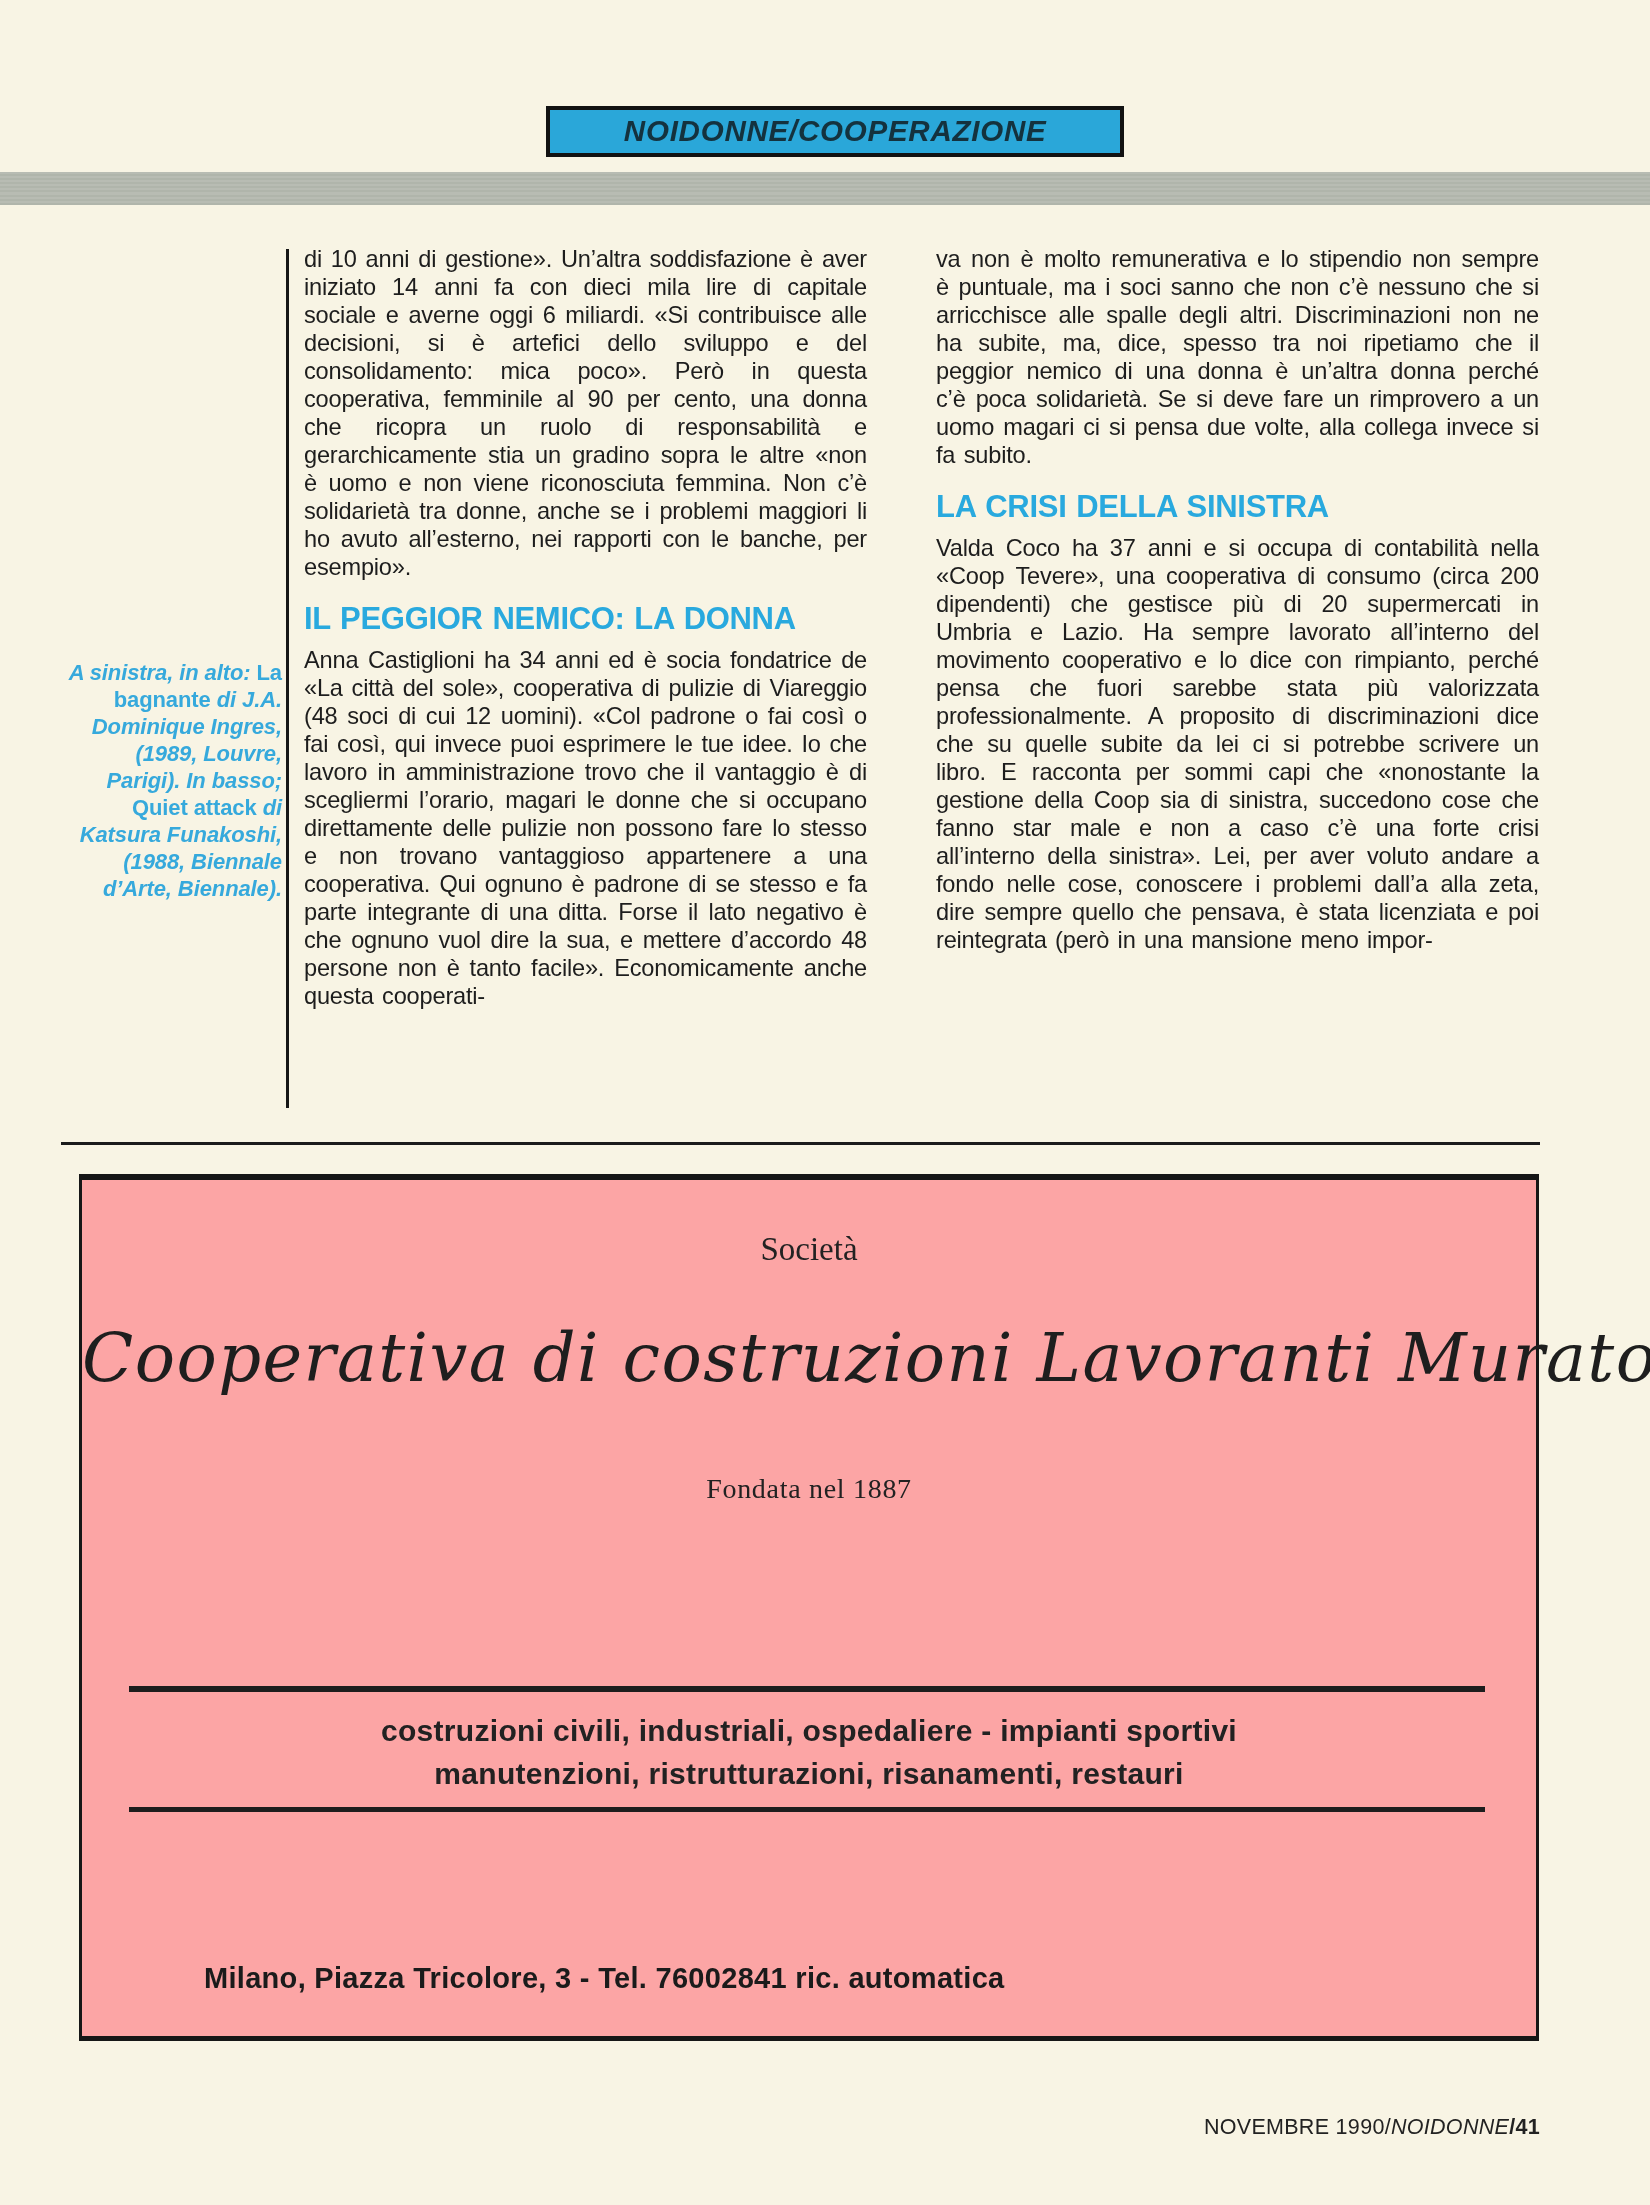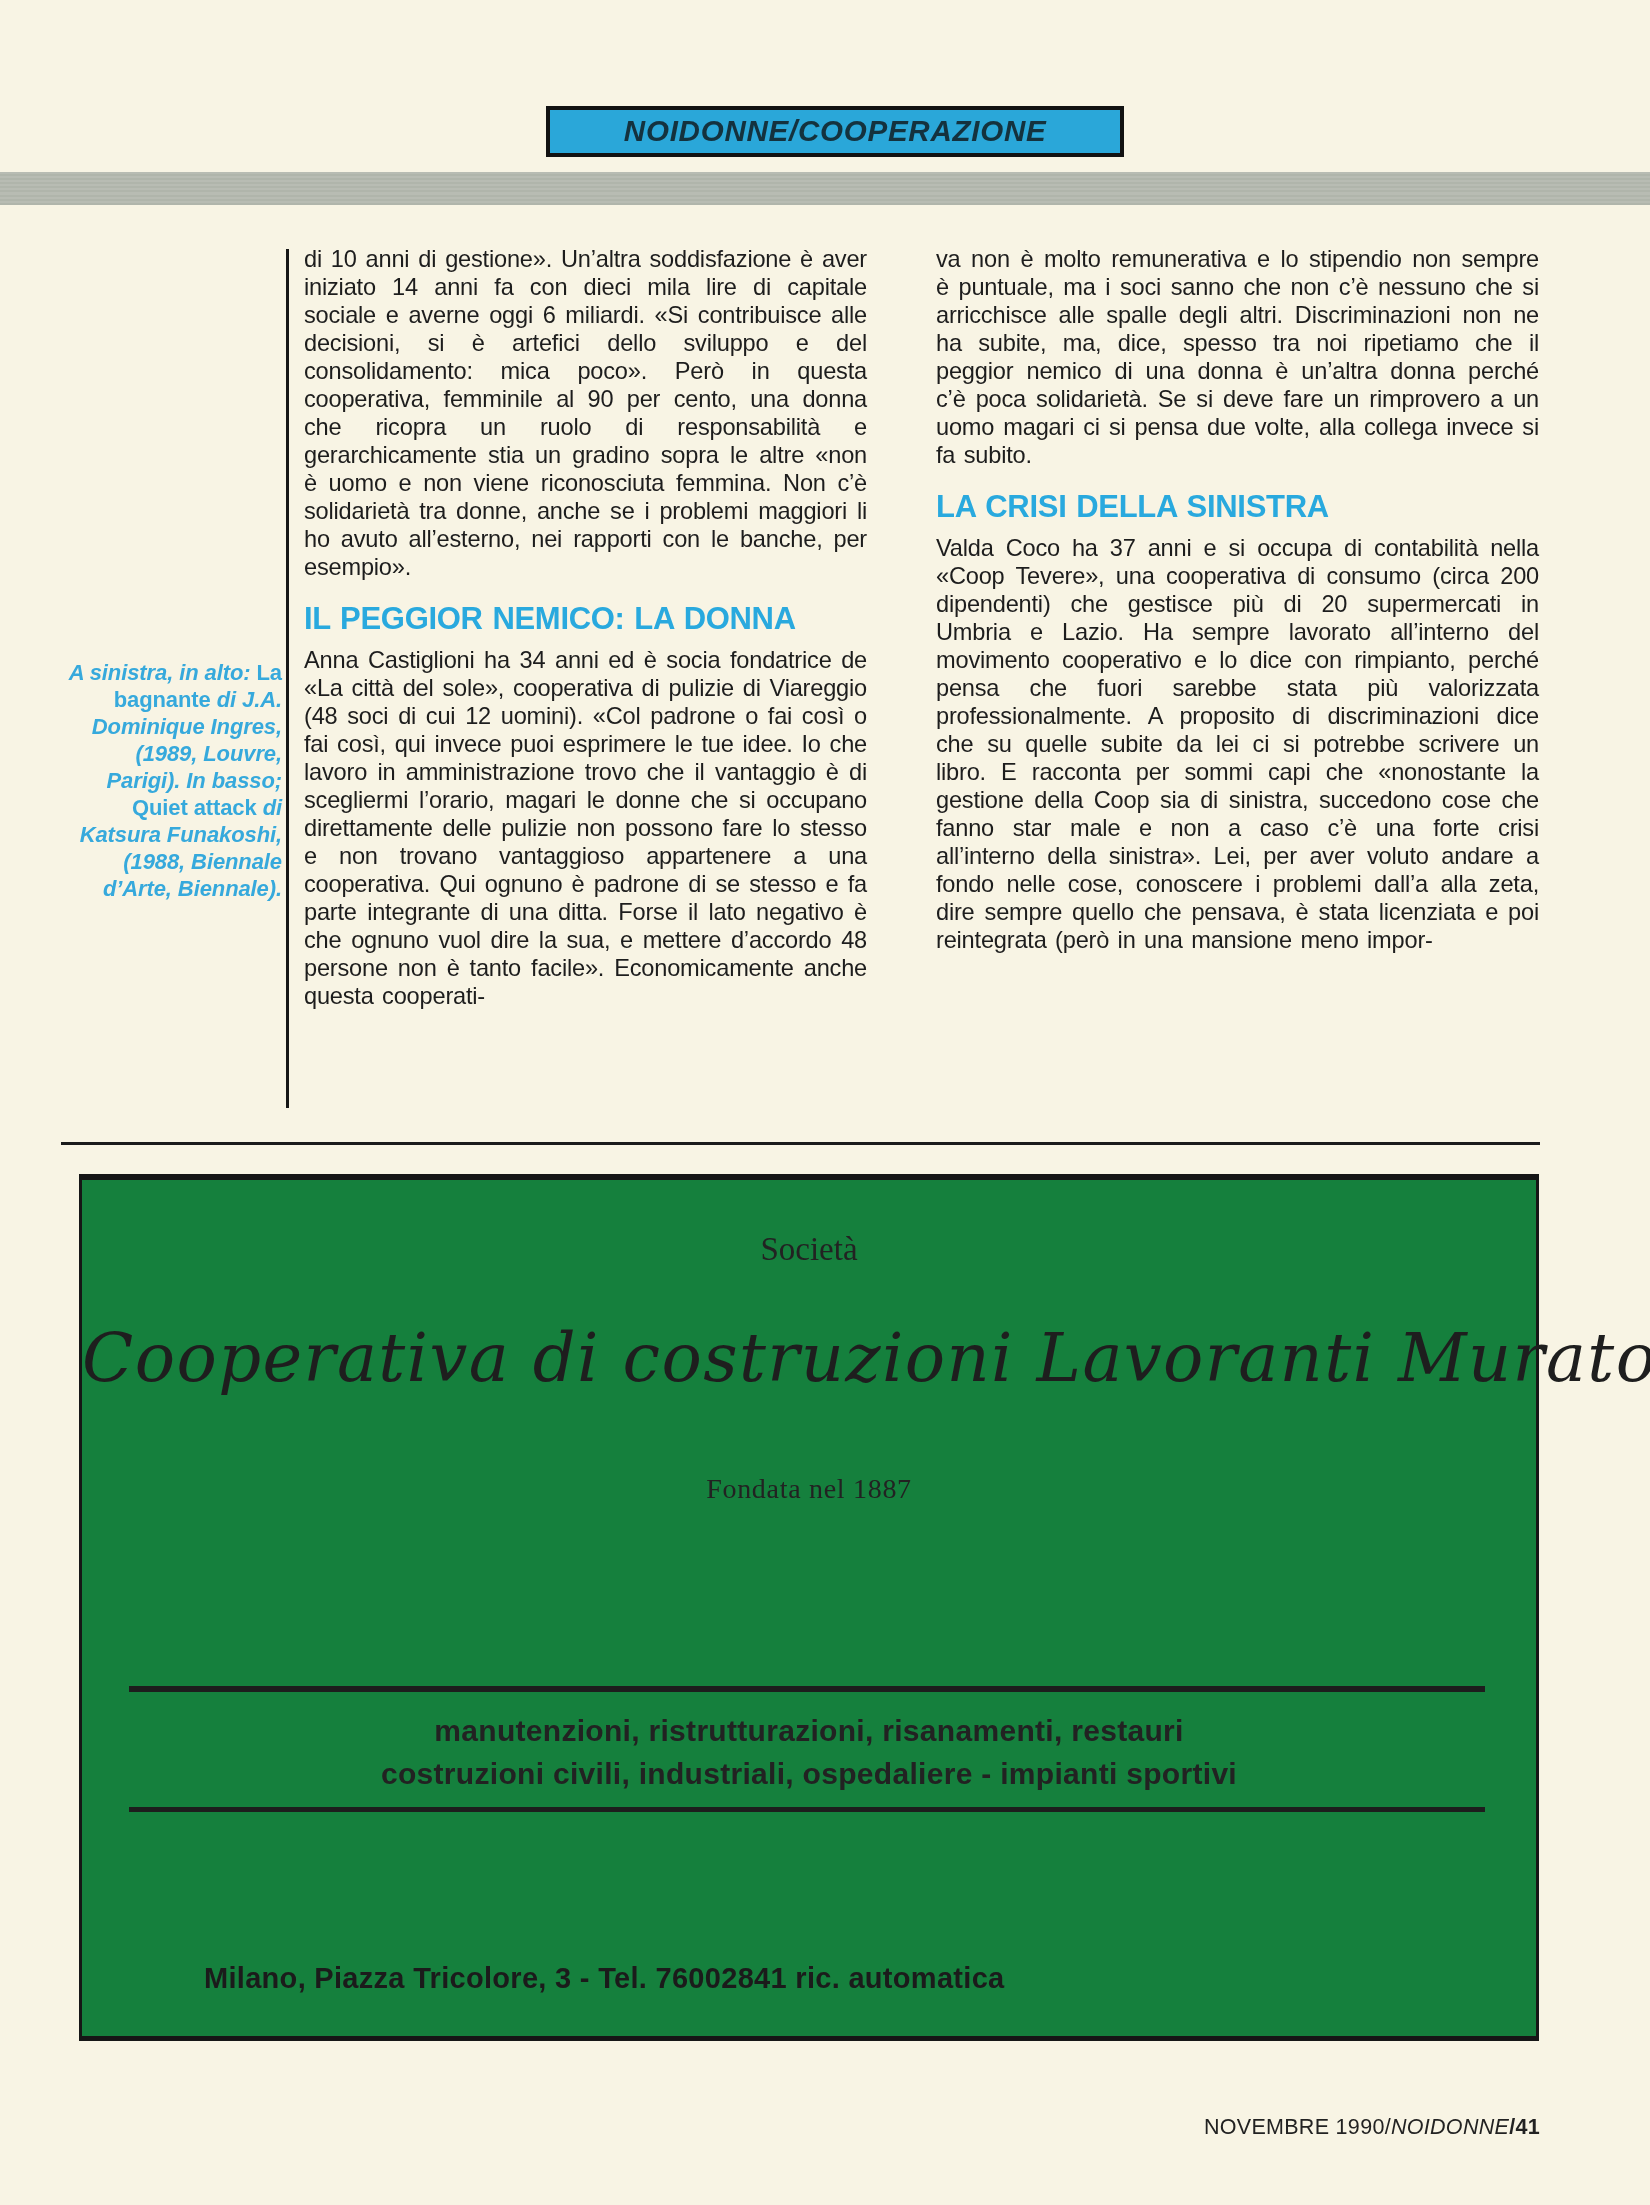--- a/index.html
+++ b/index.html
@@ -41,21 +41,21 @@
   .caption{
     position:absolute;left:35px;top:659px;width:247px;
     text-align:right;font-weight:700;font-size:22px;line-height:27px;
     letter-spacing:-0.1px;
   }
   .caption .it{font-style:italic;}
   
   .separator{position:absolute;left:61px;top:1142px;width:1479px;height:2.8px;background:#1b1b1b;}
   .ad-box{
     position:absolute;left:79px;top:1174px;width:1460px;height:867px;
-    box-sizing:border-box;background:#15803d;
+    box-sizing:border-box;background:#fca5a5;
     border:3.5px solid #161616;border-top-width:6.3px;border-bottom-width:5.6px;
   }
   .ad-societa{
     position:absolute;top:51px;left:0;width:100%;text-align:center;
     font-family:"Liberation Serif",serif;font-size:33px;color:#222;
   }
   .ad-script{
     position:absolute;top:139px;left:0;width:100%;text-align:center;
     font-family:"DejaVu Serif",serif;font-style:italic;font-size:67px;
     color:#1e1e1e;letter-spacing:1.4px;white-space:nowrap;
@@ -118,22 +118,22 @@
 </div>
 
 <div class="separator"></div>
 
 <div class="ad-box">
   <div class="ad-societa">Società</div>
   <div class="ad-script">Cooperativa di costruzioni Lavoranti Muratori</div>
   <div class="ad-fondata">Fondata nel 1887</div>
   <div class="ad-rule ad-rule1"></div>
   <div class="ad-services">
+    <div>costruzioni civili, industriali, ospedaliere - impianti sportivi</div>
     <div>manutenzioni, ristrutturazioni, risanamenti, restauri</div>
-    <div>costruzioni civili, industriali, ospedaliere - impianti sportivi</div>
   </div>
   <div class="ad-rule ad-rule2"></div>
   <div class="ad-address">Milano, Piazza Tricolore, 3 - Tel. 76002841 ric. automatica</div>
 </div>
 
 <div class="footer">
   <span>NOVEMBRE 1990/</span><span class="it">NOIDONNE</span><span class="b">/41</span>
 </div>
 
 

